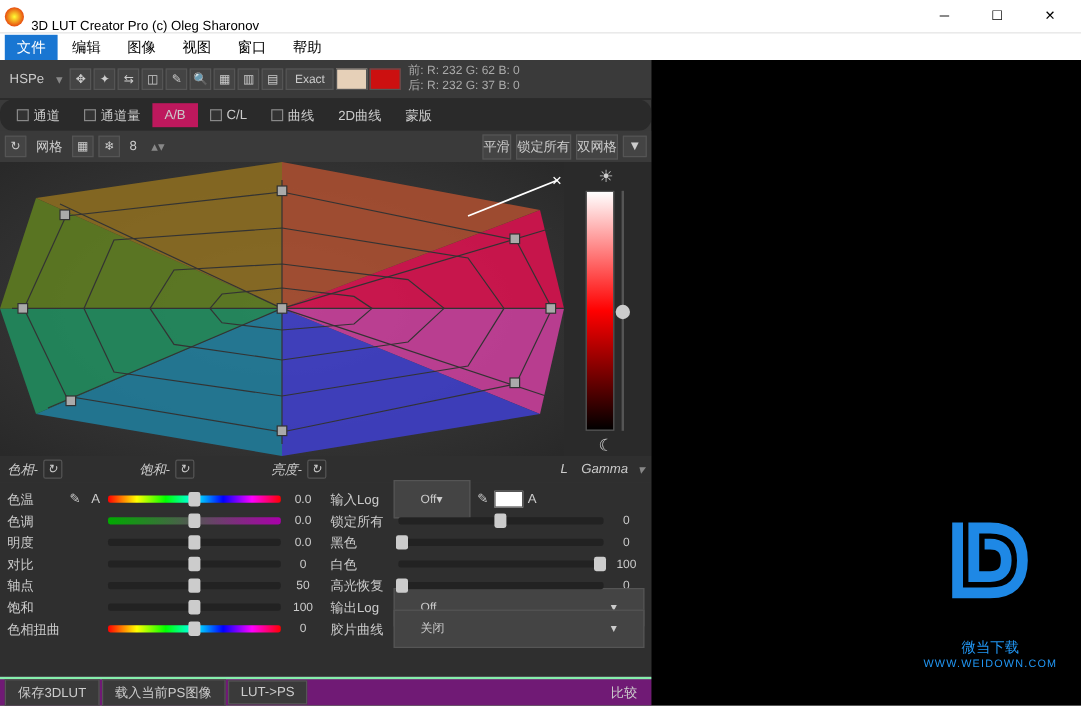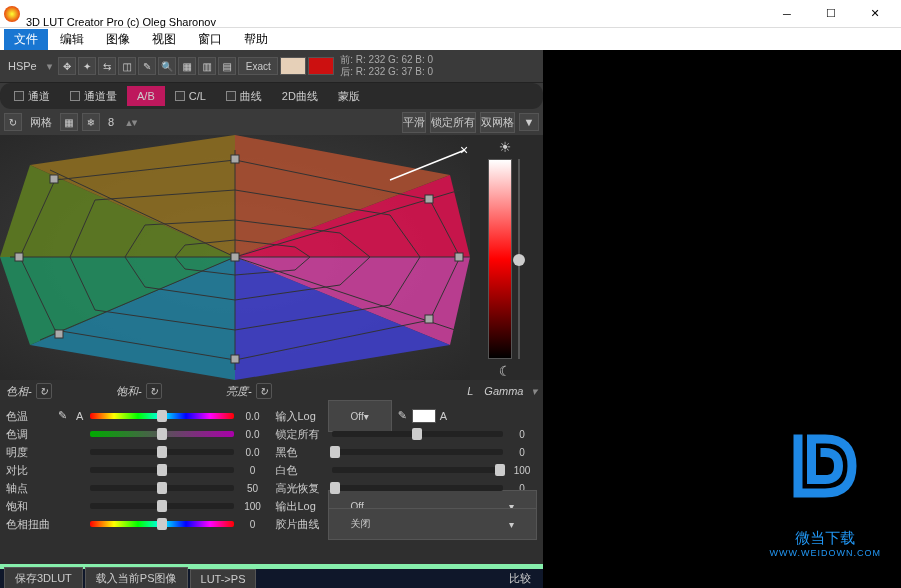--- a/index.html
+++ b/index.html
@@ -40,26 +40,26 @@
 .params-col { flex: 1; display: flex; flex-direction: column; gap: 2px; }
 .param-row { display: flex; align-items: center; height: 16px; }
 .param-label { width: 52px; color: #ccc; font-size: 11px; }
 .param-slider { flex: 1; height: 6px; background: #222; position: relative; margin: 0 4px; border-radius: 2px; }
 .param-slider.rainbow { background: linear-gradient(to right, #f00, #ff0, #0f0, #0ff, #00f, #f0f, #f00); }
 .param-slider.gb { background: linear-gradient(to right, #0a0, #a0a); }
 .param-slider .thumb { position: absolute; top: -3px; width: 10px; height: 12px; background: #ccc; border-radius: 2px; transform: translateX(-50%); }
 .param-val { width: 30px; text-align: center; color: #ccc; font-size: 10px; }
 .dropdown { background: #444; border: 1px solid #555; color: #ccc; font-size: 10px; padding: 1px 22px; height: 32px; min-width: 60px; display: flex; align-items: center; justify-content: space-between; }
 .sw-white { width: 24px; height: 14px; background: #fff; border: 1px solid #555; }
-.bottom-bar { height: 24px; background: #0f172a; border-top: 5px solid #86efac; display: flex; align-items: center; padding: 0 4px; gap: 2px; }
+.bottom-bar { height: 24px; background: #701a75; border-top: 2px solid #86efac; display: flex; align-items: center; padding: 0 4px; gap: 2px; }
 .bottom-btn { background: #3a3a3a; border: 1px solid #555; color: #ccc; padding: 3px 10px; font-size: 11px; cursor: pointer; }
 .compare-label { color: #ccc; font-size: 11px; padding: 0 8px; margin-left: auto; }
 .logo { position: absolute; right: 20px; bottom: 30px; text-align: center; }
 .logo svg { width: 90px; height: 90px; }
-.logo-text { color: #2196f3; font-size: 15px; margin-top: 16px; }
+.logo-text { color: #2196f3; font-size: 12px; margin-top: 16px; }
 .logo-url { color: #2196f3; font-size: 9px; letter-spacing: 1px; }
 .eyedrop { width: 14px; height: 14px; color: #ccc; }
 </style>
 </head>
 <body>
 
 <div class="titlebar">
   <div class="icon"></div>
   <div class="title">3D LUT Creator Pro (c) Oleg Sharonov</div>
   <div class="winbtns">

